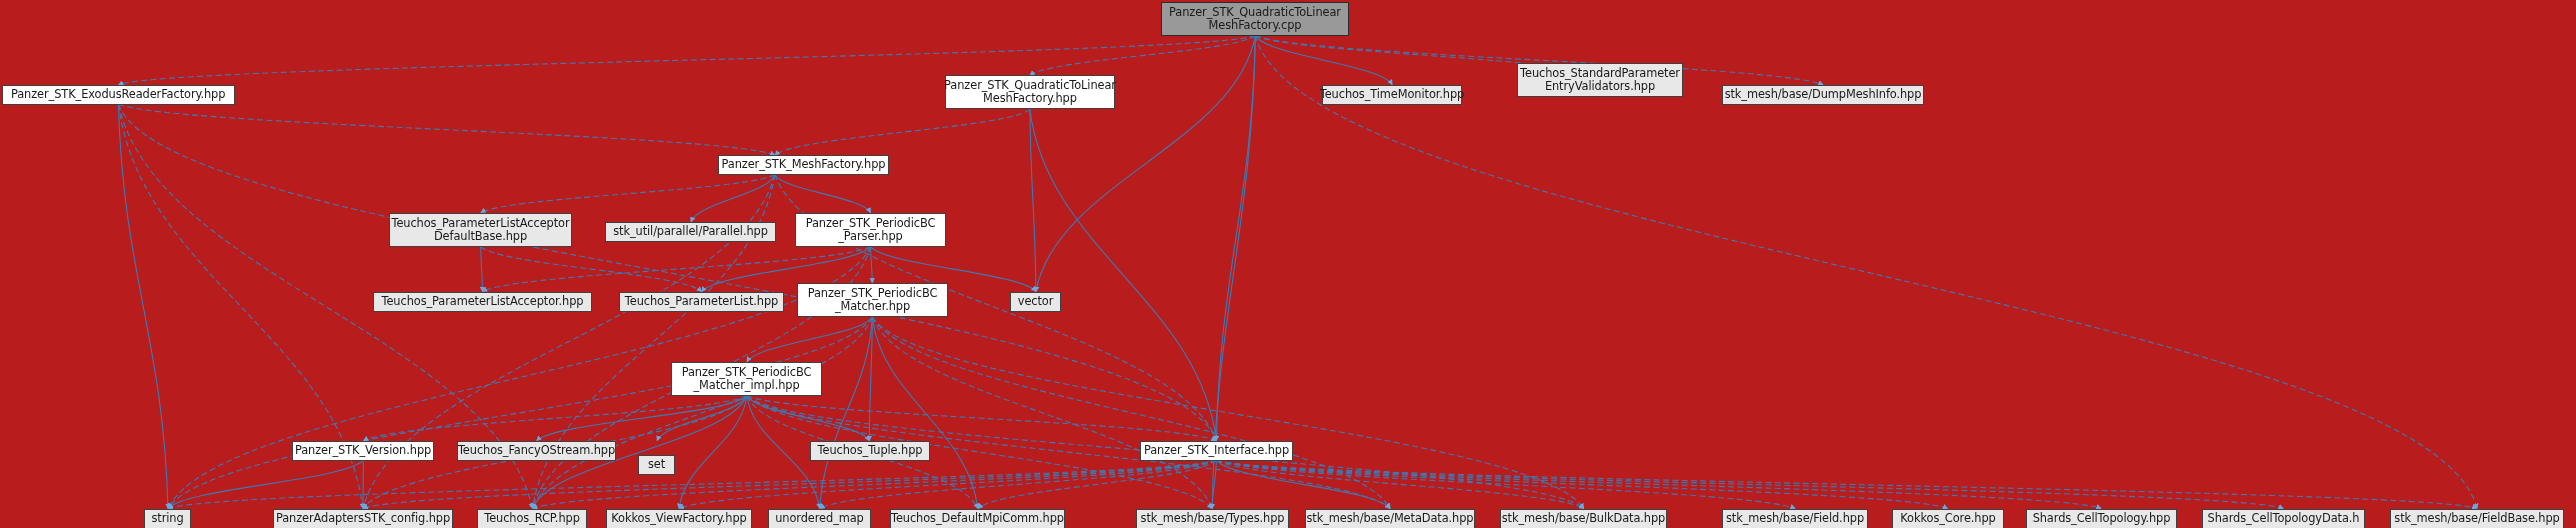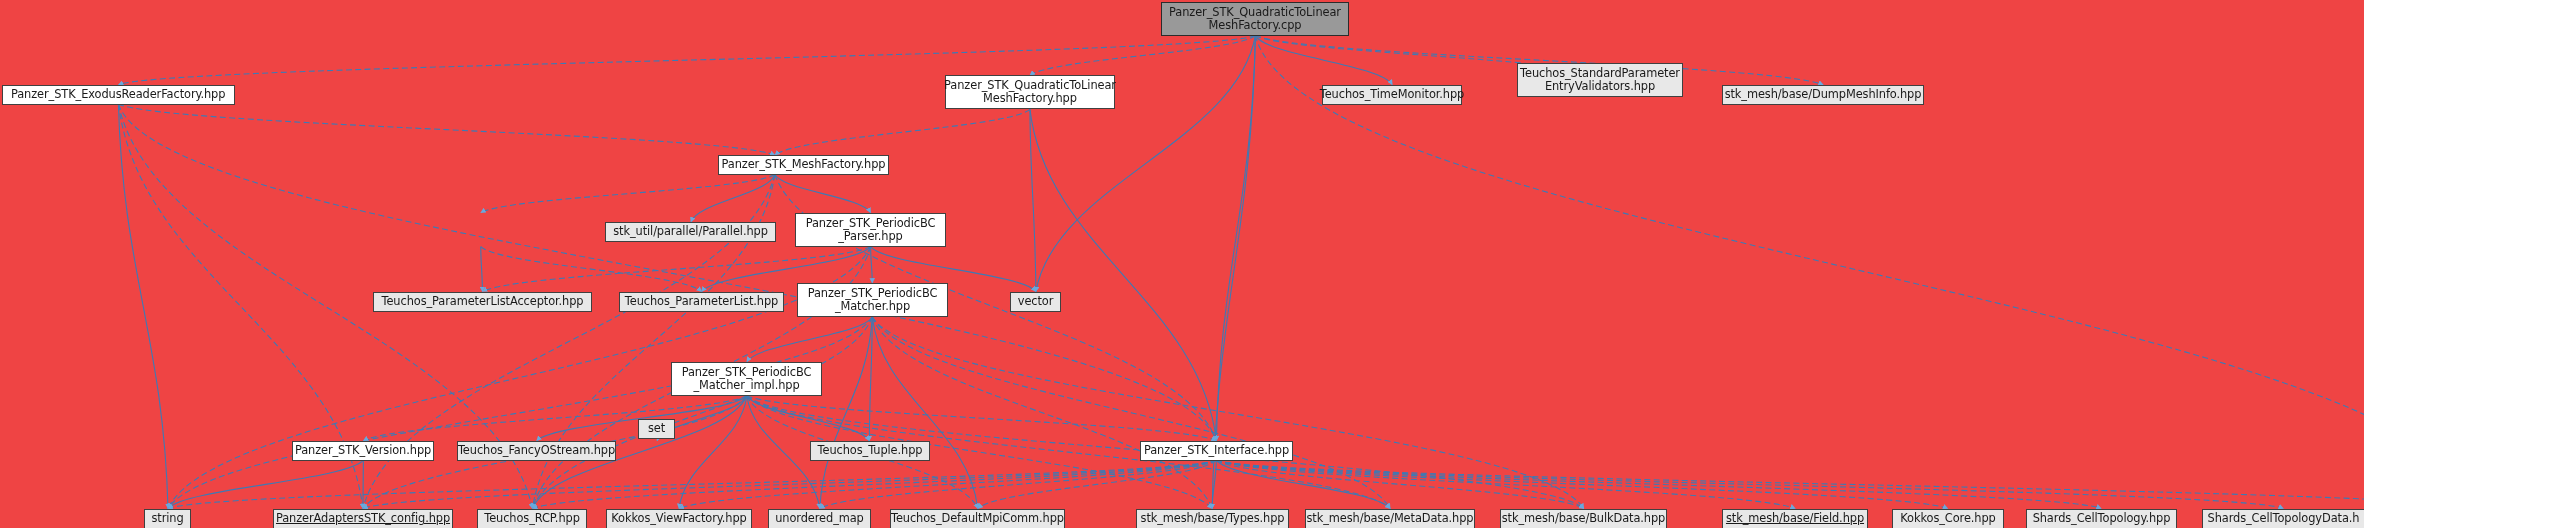--- a/index.html
+++ b/index.html
@@ -1,20 +1,20 @@
 <!DOCTYPE html>
 <html style="font-size:13.6px"><head>
 <meta charset="utf-8">
 <style>
   html,body{margin:0;padding:0;background:#ffffff;}
   #canvas{
     position:relative;
-    width:2364px;
+    width:2576px;
     height:528px;
-    background:#ef4444;
+    background:#b91c1c;
     font-family:"DejaVu Sans","Liberation Sans",sans-serif;
     overflow:hidden;
   }
   #edges{position:absolute;left:0;top:0;width:2576px;height:528px;}
   .node{
     position:absolute;
     box-sizing:border-box;
     border:0.8px solid #404040;
     background:#e8e8e8;
     color:#1a1a1a;
@@ -115,43 +115,45 @@
 <div class="node root" style="left: 1161px; top: 1.7px; width: 188px; height: 34px;">Panzer_STK_QuadraticToLinear
 MeshFactory.cpp</div>
     <div class="node white" style="left: 1.7px; top: 85px; width: 233px; height: 19.5px;">Panzer_STK_ExodusReaderFactory.hpp</div>
     <div class="node white" style="left: 945px; top: 75px; width: 170px; height: 34px;">Panzer_STK_QuadraticToLinear
 MeshFactory.hpp</div>
     <div class="node" style="left: 1322px; top: 85px; width: 140px; height: 19.5px;">Teuchos_TimeMonitor.hpp</div>
     <div class="node" style="left: 1517px; top: 63px; width: 166px; height: 34px;">Teuchos_StandardParameter
 EntryValidators.hpp</div>
     <div class="node" style="left: 1722px; top: 85px; width: 202px; height: 19.5px;">stk_mesh/base/DumpMeshInfo.hpp</div>
     <div class="node white" style="left: 689px; top: 155px; width: 171px; height: 19.5px; margin-left: 29px;">Panzer_STK_MeshFactory.hpp</div>
+    <div class="node" style="left: 389px; top: 213px; width: 183px; height: 34px;">Teuchos_ParameterListAcceptor
+DefaultBase.hpp</div>
     <div class="node" style="left: 605px; top: 222px; width: 171px; height: 19.5px;">stk_util/parallel/Parallel.hpp</div>
     <div class="node white" style="left: 795px; top: 213px; width: 151px; height: 34px;">Panzer_STK_PeriodicBC
 _Parser.hpp</div>
     <div class="node" style="left: 373px; top: 292px; width: 219px; height: 19.5px;">Teuchos_ParameterListAcceptor.hpp</div>
     <div class="node" style="left: 619px; top: 292px; width: 165px; height: 19.5px;">Teuchos_ParameterList.hpp</div>
     <div class="node white" style="left: 797px; top: 283px; width: 151px; height: 34px;">Panzer_STK_PeriodicBC
 _Matcher.hpp</div>
     <div class="node" style="left: 1010px; top: 292px; width: 51px; height: 19.5px;">vector</div>
     <div class="node white" style="left: 671px; top: 362px; width: 151px; height: 34px;">Panzer_STK_PeriodicBC
 _Matcher_impl.hpp</div>
     <div class="node white" style="left: 292px; top: 441px; width: 142px; height: 19.5px;">Panzer_STK_Version.hpp</div>
     <div class="node" style="left: 457px; top: 441px; width: 159px; height: 19.5px;">Teuchos_FancyOStream.hpp</div>
-    <div class="node" style="left: 638px; top: 419px; width: 37px; height: 19.5px;">set</div>
+    <div class="node" style="left: 638px; top: 455px; width: 37px; height: 19.5px;">set</div>
     <div class="node" style="left: 810px; top: 441px; width: 120px; height: 19.5px;">Teuchos_Tuple.hpp</div>
     <div class="node white" style="left: 1140px; top: 441px; width: 153px; height: 19.5px;">Panzer_STK_Interface.hpp</div>
     <div class="node" style="left: 144px; top: 509px; width: 47px; height: 19.5px;">string</div>
-    <div class="node" style="left: 273px; top: 509px; width: 180px; height: 19.5px; text-decoration: underline;">PanzerAdaptersSTK_config.hpp</div>
+    <div class="node" style="left: 273px; top: 509px; width: 180px; height: 19.5px;">PanzerAdaptersSTK_config.hpp</div>
     <div class="node" style="left: 477px; top: 509px; width: 110px; height: 19.5px;">Teuchos_RCP.hpp</div>
     <div class="node" style="left: 606px; top: 509px; width: 146px; height: 19.5px;">Kokkos_ViewFactory.hpp</div>
     <div class="node" style="left: 768px; top: 509px; width: 103px; height: 19.5px;">unordered_map</div>
     <div class="node" style="left: 890px; top: 509px; width: 175px; height: 19.5px;">Teuchos_DefaultMpiComm.hpp</div>
     <div class="node" style="left: 1136px; top: 509px; width: 153px; height: 19.5px;">stk_mesh/base/Types.hpp</div>
     <div class="node" style="left: 1305px; top: 509px; width: 170px; height: 19.5px;">stk_mesh/base/MetaData.hpp</div>
     <div class="node" style="left: 1500px; top: 509px; width: 167px; height: 19.5px;">stk_mesh/base/BulkData.hpp</div>
-    <div class="node" style="left: 1722px; top: 509px; width: 146px; height: 19.5px; text-decoration: underline;">stk_mesh/base/Field.hpp</div>
+    <div class="node" style="left: 1722px; top: 509px; width: 146px; height: 19.5px;">stk_mesh/base/Field.hpp</div>
     <div class="node" style="left: 1892px; top: 509px; width: 112px; height: 19.5px;">Kokkos_Core.hpp</div>
     <div class="node" style="left: 2026px; top: 509px; width: 151px; height: 19.5px;">Shards_CellTopology.hpp</div>
     <div class="node" style="left: 2202px; top: 509px; width: 163px; height: 19.5px;">Shards_CellTopologyData.h</div>
     <div class="node" style="left: 2390px; top: 509px; width: 174px; height: 19.5px;">stk_mesh/base/FieldBase.hpp</div>
   </div>
 
 
 </body></html>

